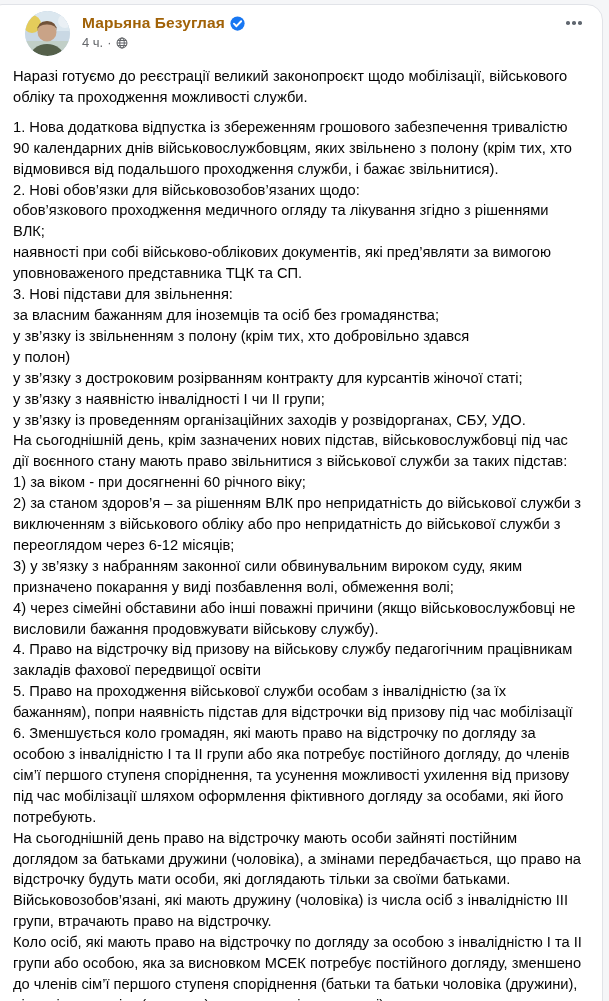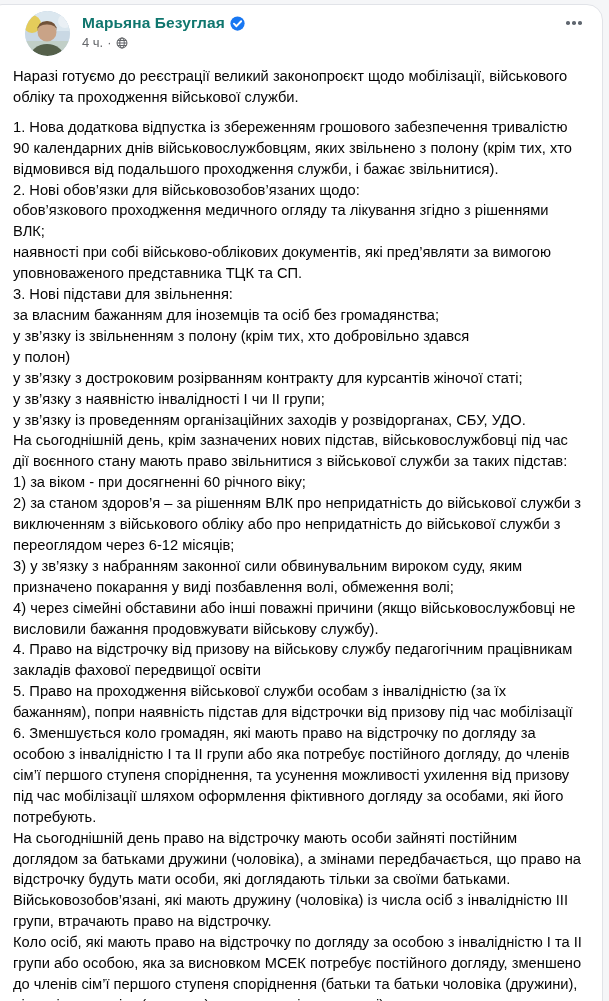--- a/index.html
+++ b/index.html
@@ -36,21 +36,21 @@
     flex: none;
     cursor: pointer;
     background: #cfdde8;
   }
   .avatar svg { display: block; }
   .author-block { margin-left: 12px; padding-top: 3px; min-width: 0; }
   .author-line { display: flex; align-items: center; }
   .author-name {
     font-size: 15.5px;
     font-weight: bold;
-    color: #0f766e;
+    color: #a16207;
     letter-spacing: .1px;
     cursor: pointer;
   }
   .verified { margin-left: 5px; display: inline-flex; }
   .meta-line {
     margin-top: 3px;
     font-size: 13px;
     color: #65676b;
     display: flex;
     align-items: center;
@@ -141,21 +141,21 @@
         <span class="dots">
             <i></i>
             <i></i>
             <i></i>
           </span>
       </div>
 
     </header>
 
     <div class="post-body">
-      <p>Наразі готуємо до реєстрації великий законопроєкт щодо мобілізації, військового обліку та проходження військової служби.</p>
+      <p>Наразі готуємо до реєстрації великий законопроєкт щодо мобілізації, військового обліку та проходження можливості служби.</p>
       <p>1. Нова додаткова відпустка із збереженням грошового забезпечення тривалістю 90 календарних днів військовослужбовцям, яких звільнено з полону (крім тих, хто відмовився від подальшого проходження служби, і бажає звільнитися).
 2. Нові обов’язки для військовозобов’язаних щодо:
 обов’язкового проходження медичного огляду та лікування згідно з рішеннями ВЛК;
 наявності при собі військово-облікових документів, які пред’являти за вимогою уповноваженого представника ТЦК та СП.
 3. Нові підстави для звільнення:
 за власним бажанням для іноземців та осіб без громадянства;
 у зв’язку із звільненням з полону (крім тих, хто добровільно здався                                      у полон)
 у зв’язку з достроковим розірванням контракту для курсантів жіночої статі;
 у зв’язку з наявністю інвалідності І чи ІІ групи;
 у зв’язку із проведенням організаційних заходів у розвідорганах, СБУ, УДО.

